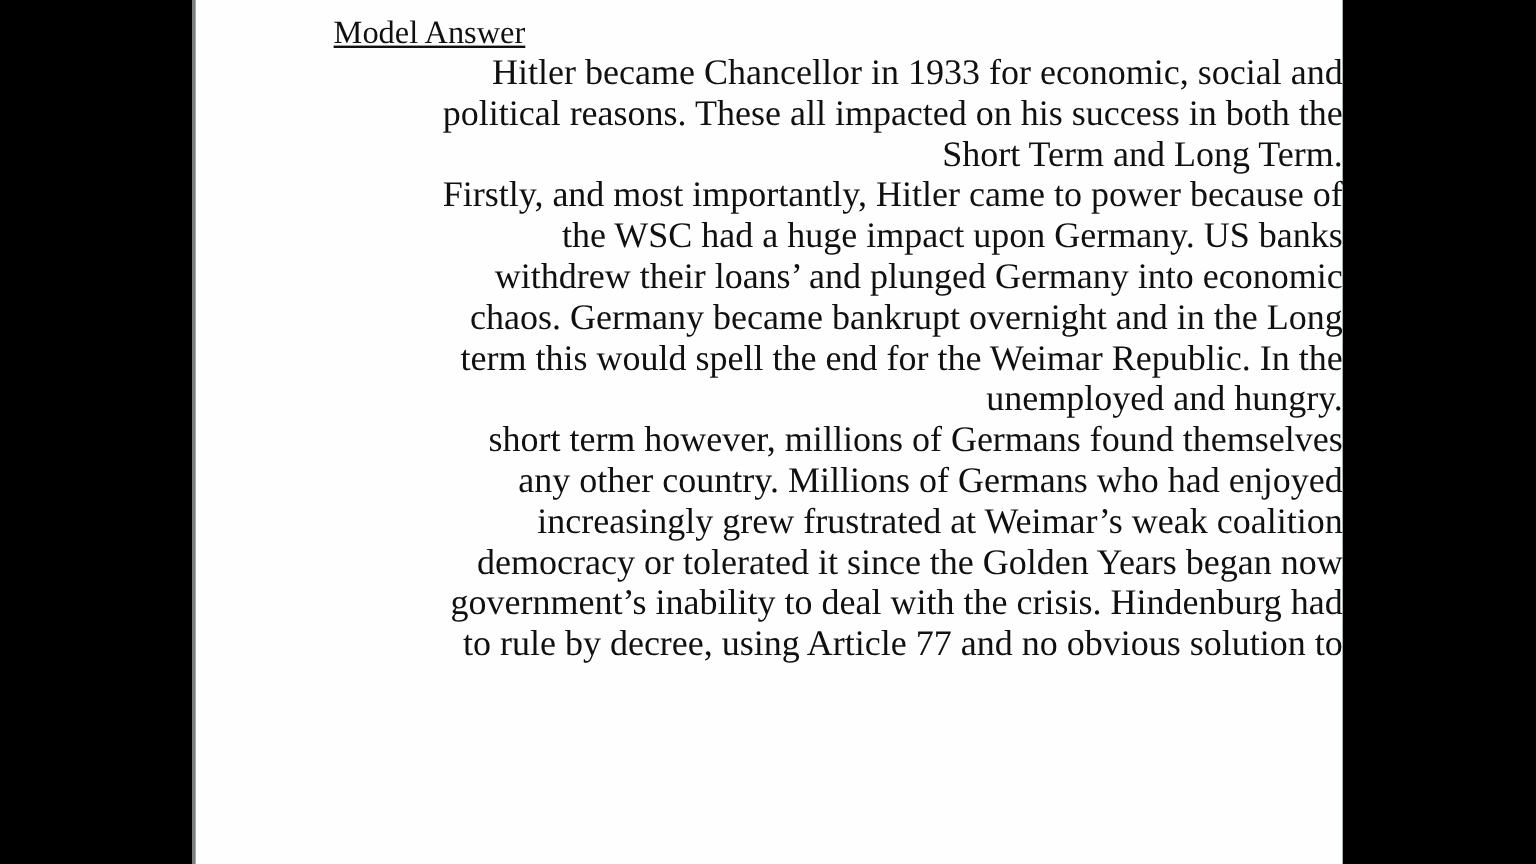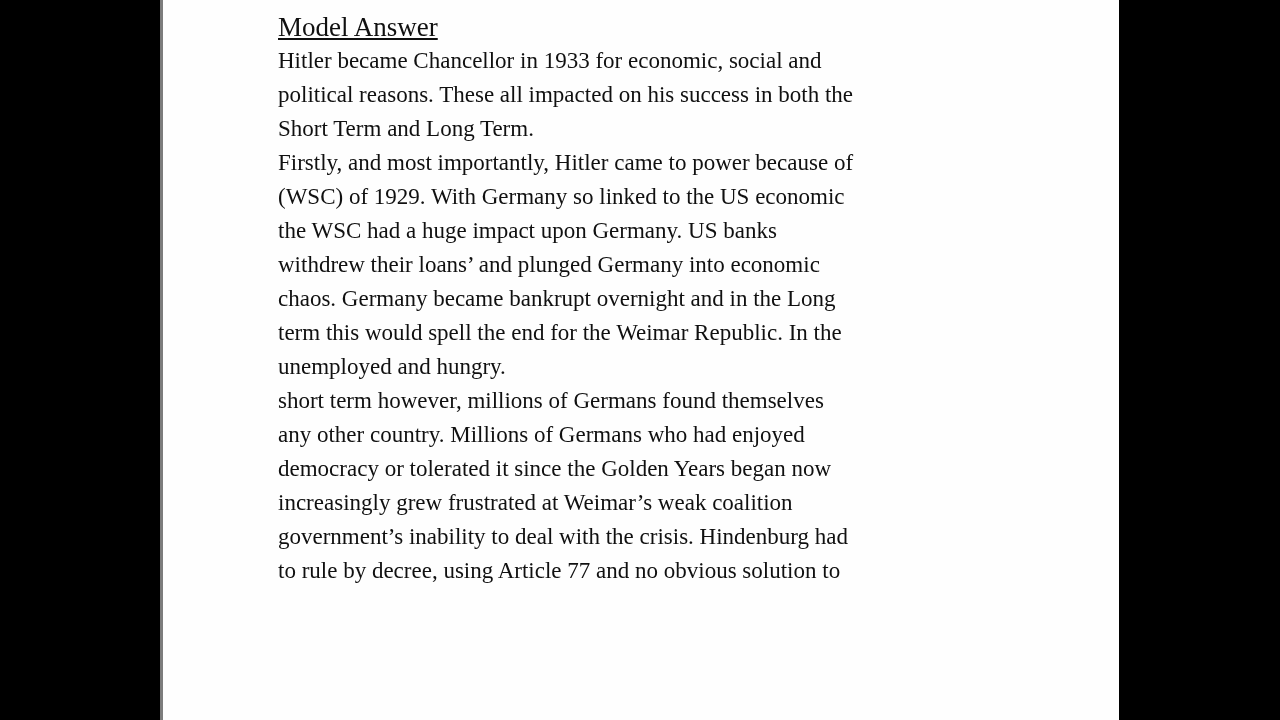--- a/index.html
+++ b/index.html
@@ -40,46 +40,46 @@
     font-family: "Liberation Serif", "DejaVu Serif", serif;
     color: #101010;
   }
   .doc-title {
     font-size: 27px;
     line-height: 34px;
     text-decoration: underline;
     white-space: nowrap;
   }
   .text-line {
-    font-size: 23px;
+    font-size: 30px;
     line-height: 34px;
     white-space: nowrap;
+    text-align: right;
   }
 </style>
 </head>
 <body>
 
 <div class="frame">
   <div class="letterbox left"></div>
   <div class="edge-divider"></div>
   <div class="page">
     <div class="doc-title">Model Answer</div>
     <div id="lines">
         <div class="text-line">Hitler became Chancellor in 1933 for economic, social and</div>
         <div class="text-line">political reasons. These all impacted on his success in both the</div>
         <div class="text-line">Short Term and Long Term.</div>
         <div class="text-line">Firstly, and most importantly, Hitler came to power because of</div>
-        <div class="text-line">(WSC) of 1929. With Germany so linked to the US economic</div>
         <div class="text-line">the WSC had a huge impact upon Germany. US banks</div>
         <div class="text-line">withdrew their loans’ and plunged Germany into economic</div>
         <div class="text-line">chaos. Germany became bankrupt overnight and in the Long</div>
         <div class="text-line">term this would spell the end for the Weimar Republic. In the</div>
         <div class="text-line">unemployed and hungry.</div>
         <div class="text-line">short term however, millions of Germans found themselves</div>
         <div class="text-line">any other country. Millions of Germans who had enjoyed</div>
+        <div class="text-line">increasingly grew frustrated at Weimar’s weak coalition</div>
         <div class="text-line">democracy or tolerated it since the Golden Years began now</div>
-        <div class="text-line">increasingly grew frustrated at Weimar’s weak coalition</div>
         <div class="text-line">government’s inability to deal with the crisis. Hindenburg had</div>
         <div class="text-line">to rule by decree, using Article 77 and no obvious solution to</div>
       </div>
   </div>
   <div class="letterbox right"></div>
 </div>
 
 </body></html>

